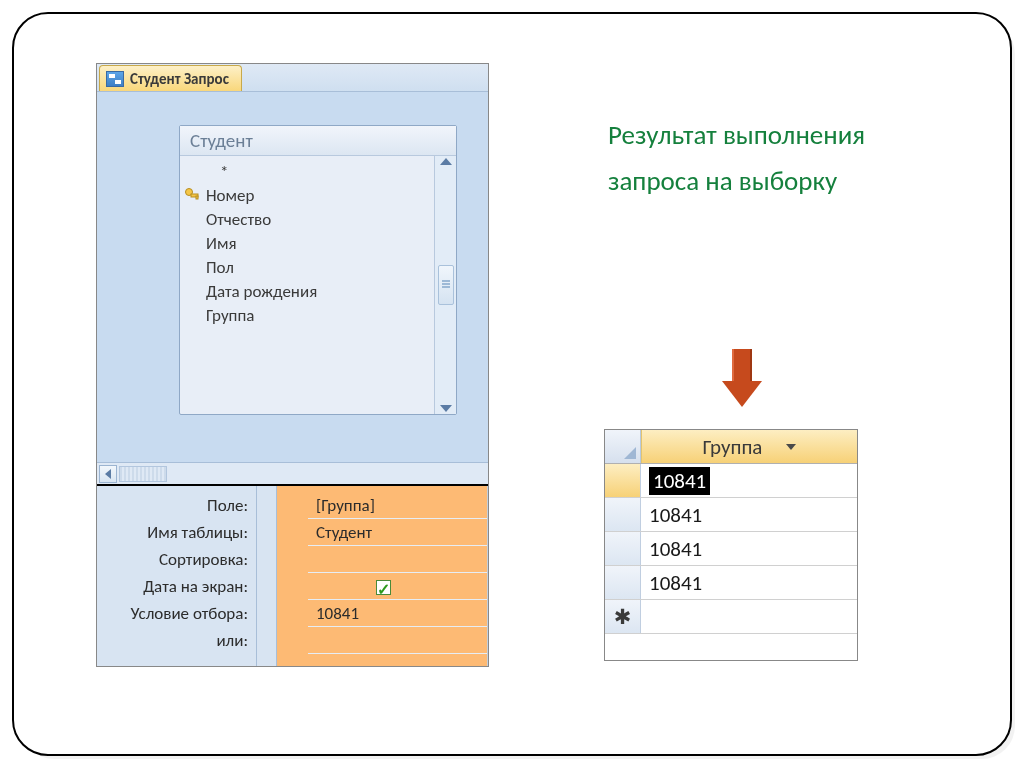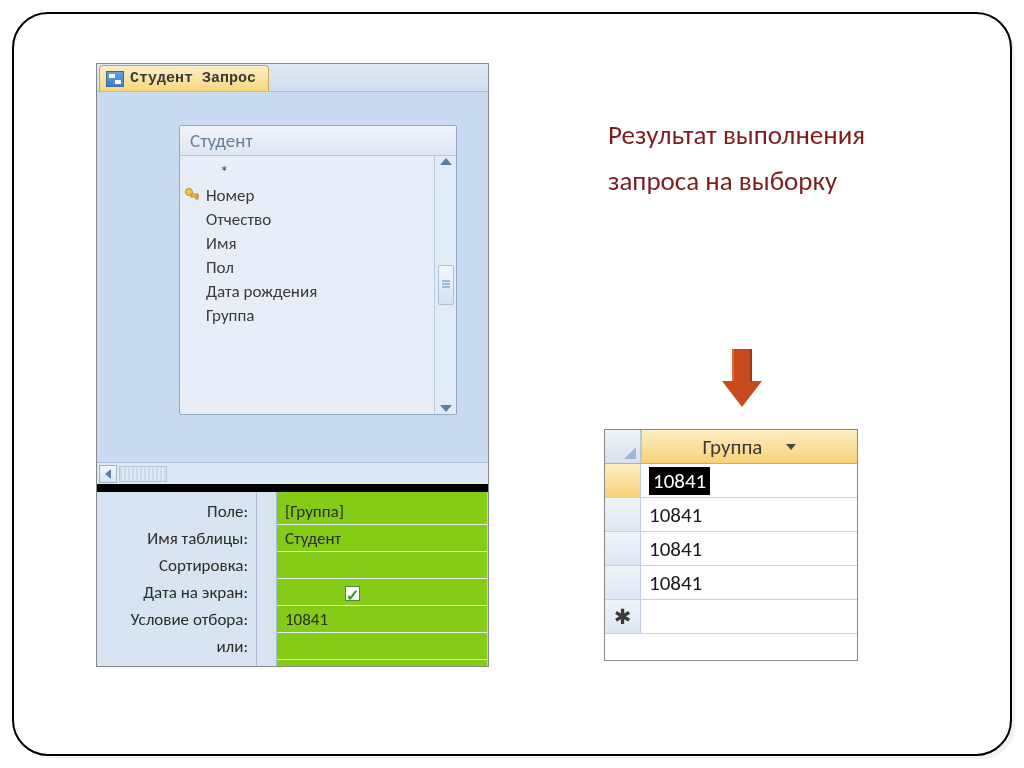--- a/index.html
+++ b/index.html
@@ -41,21 +41,20 @@
     border: 1px solid #c8a94a;
     border-bottom: none;
     border-radius: 4px 4px 0 0;
     display: flex;
     align-items: center;
     padding: 0 12px 0 6px;
     font-weight: bold;
     color: #3a3a3a;
     font-size: 15px;
     gap: 6px;
-    font-family: Liberation Mono, monospace;
   }
   .tab-icon {
     width: 18px; height: 16px;
     background: linear-gradient(#5ca5e8,#3f7fc5);
     border: 1px solid #3a6aa3;
     position: relative;
   }
   .tab-icon::before {
     content: "";
     position: absolute; left: 2px; top: 2px;
@@ -171,22 +170,22 @@
     background: repeating-linear-gradient(90deg,#cddbeb 0 2px,#dfe9f5 2px 4px);
     margin-left: 2px;
     border: 1px solid #b2c6de;
   }
   
   .qbe {
     position: absolute;
     left: 0; right: 0;
     top: 420px;
     height: 182px;
-    border-top: 8px solid #000000;
-    background: #84cc16;
+    border-top: 2px solid #000000;
+    background: #fdba74;
     display: flex;
   }
   .qbe-labels {
     width: 160px;
     background: #d8e4f2;
     border-right: 1px solid #a8bed8;
     text-align: right;
     padding: 6px 8px 0 0;
     font-size: 17px;
     color: #2c2c2c;
@@ -194,20 +193,21 @@
   .qbe-labels div { height: 27px; line-height: 27px; }
   .qbe-rowheader {
     width: 20px;
     background: #d8e4f2;
     border-right: 1px solid #a8bed8;
   }
   .qbe-col {
     flex: 1;
     border-right: 1px solid #c2cfdd;
     padding-top: 6px;
+    margin-left: 31px;
   }
   .qbe-col .cell {
     height: 27px;
     line-height: 27px;
     padding-left: 8px;
     font-size: 17px;
     color: #2c2c2c;
     border-bottom: 1px solid #e6edf5;
   }
   .checkbox {
@@ -226,21 +226,21 @@
     left: 0; top: -5px;
     font-size: 16px;
     font-weight: bold;
   }
   
   .caption {
     position: absolute;
     left: 594px; top: 98px;
     width: 320px;
     font-size: 27px;
-    color: #7f1d1d;
+    color: #15803d;
     line-height: 1.7;
   }
   .down-arrow {
     position: absolute;
     left: 708px; top: 335px;
     width: 40px; height: 58px;
   }
   .down-arrow .stem {
     width: 20px; height: 32px;
     background: #c64a1d;

